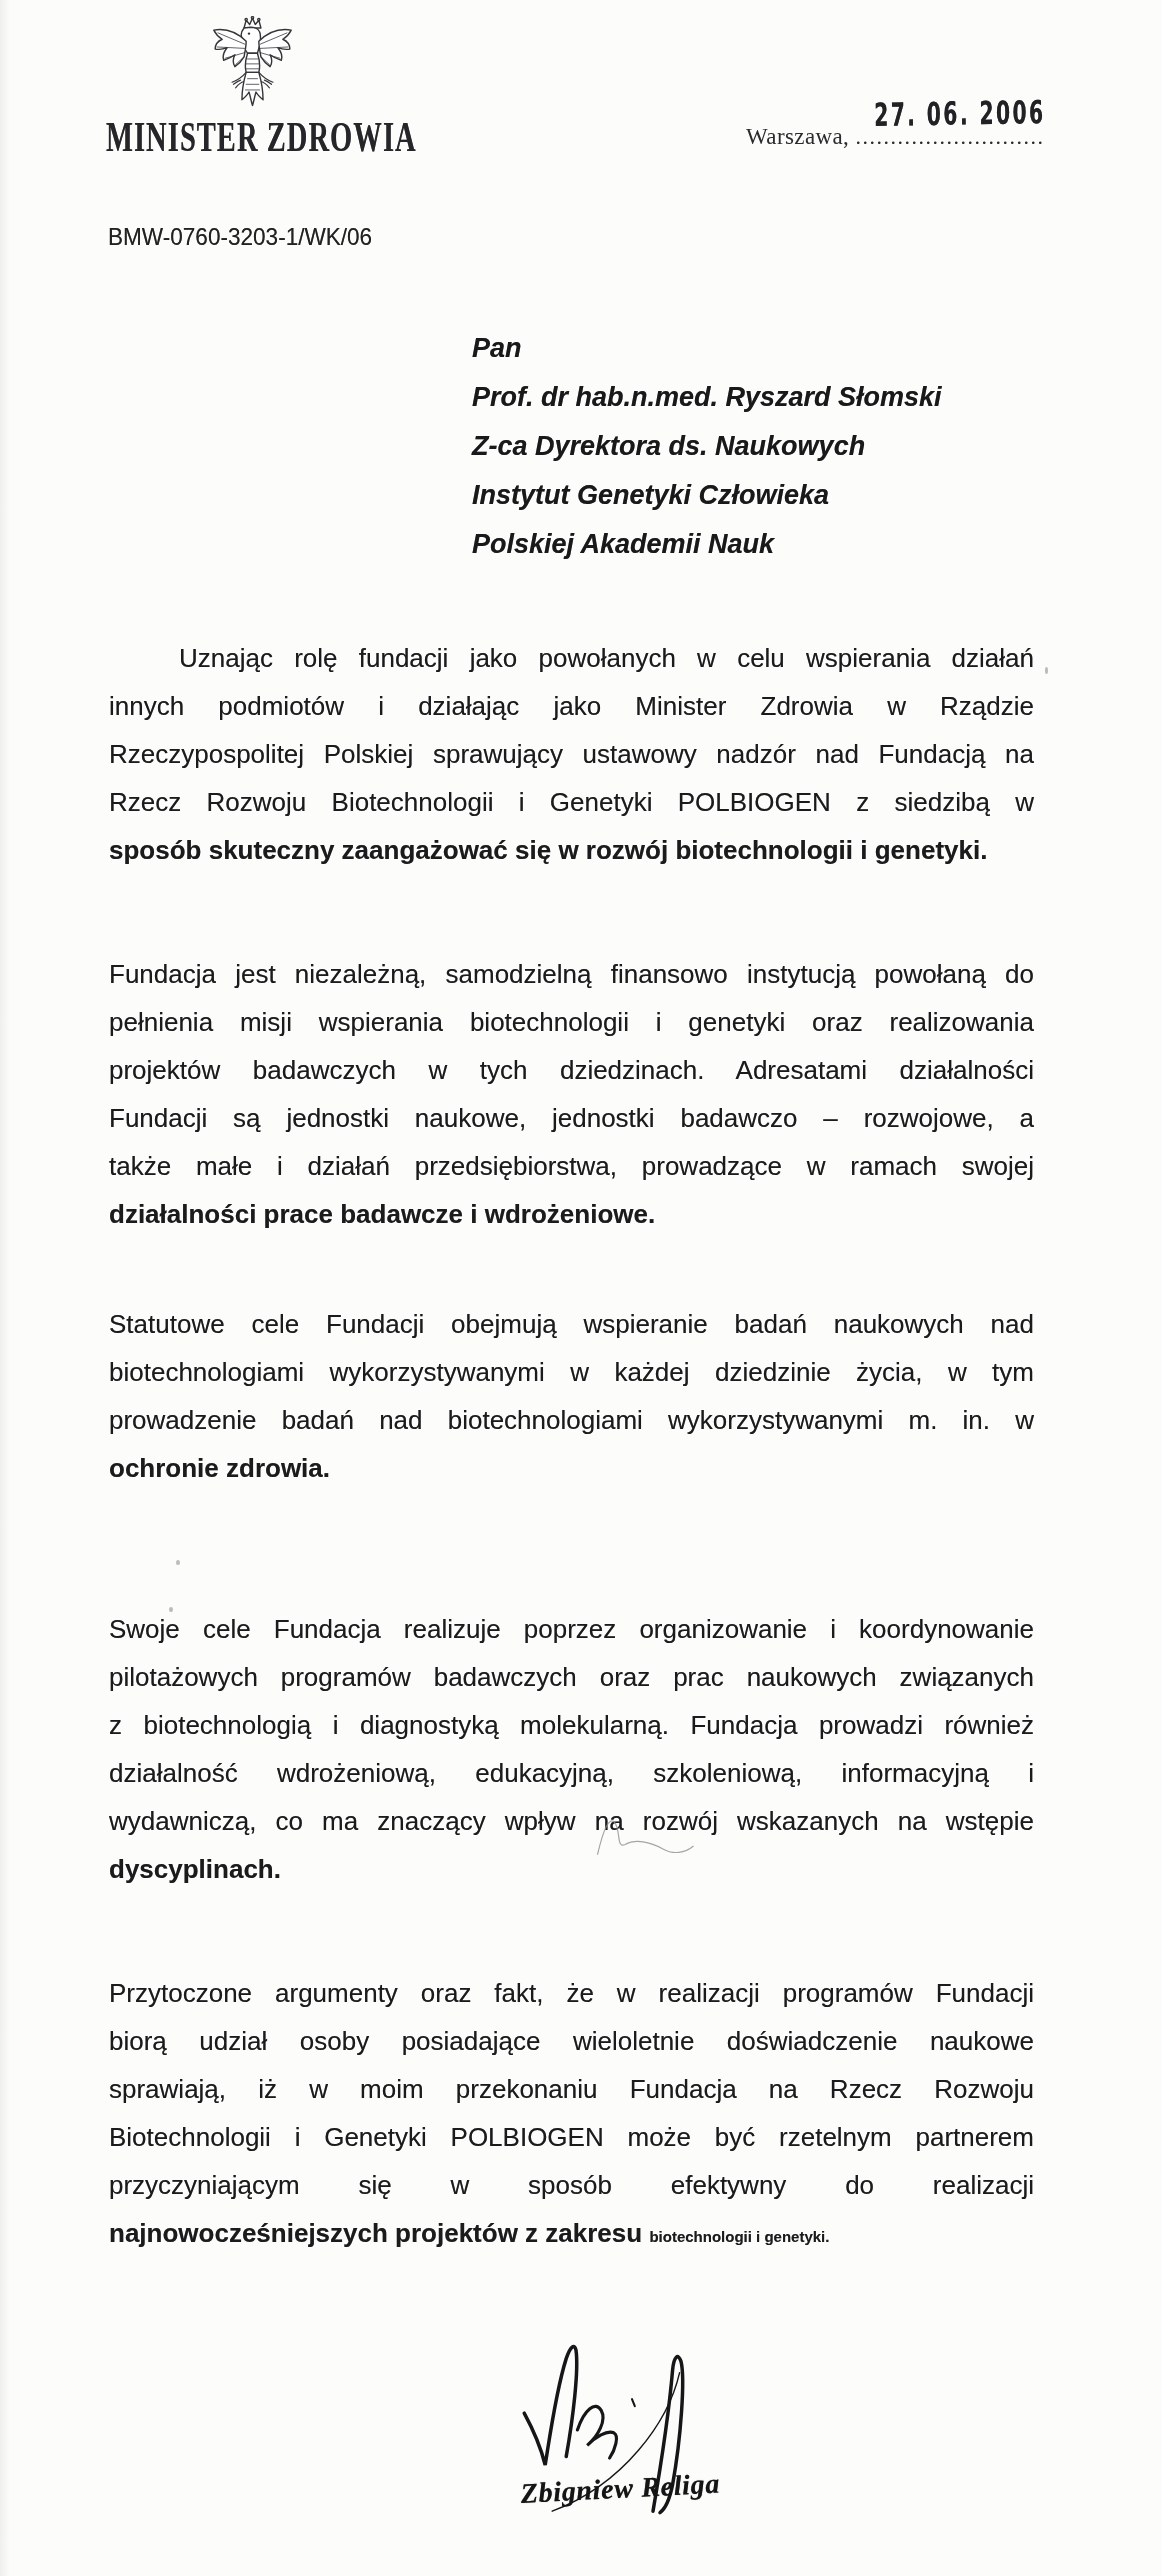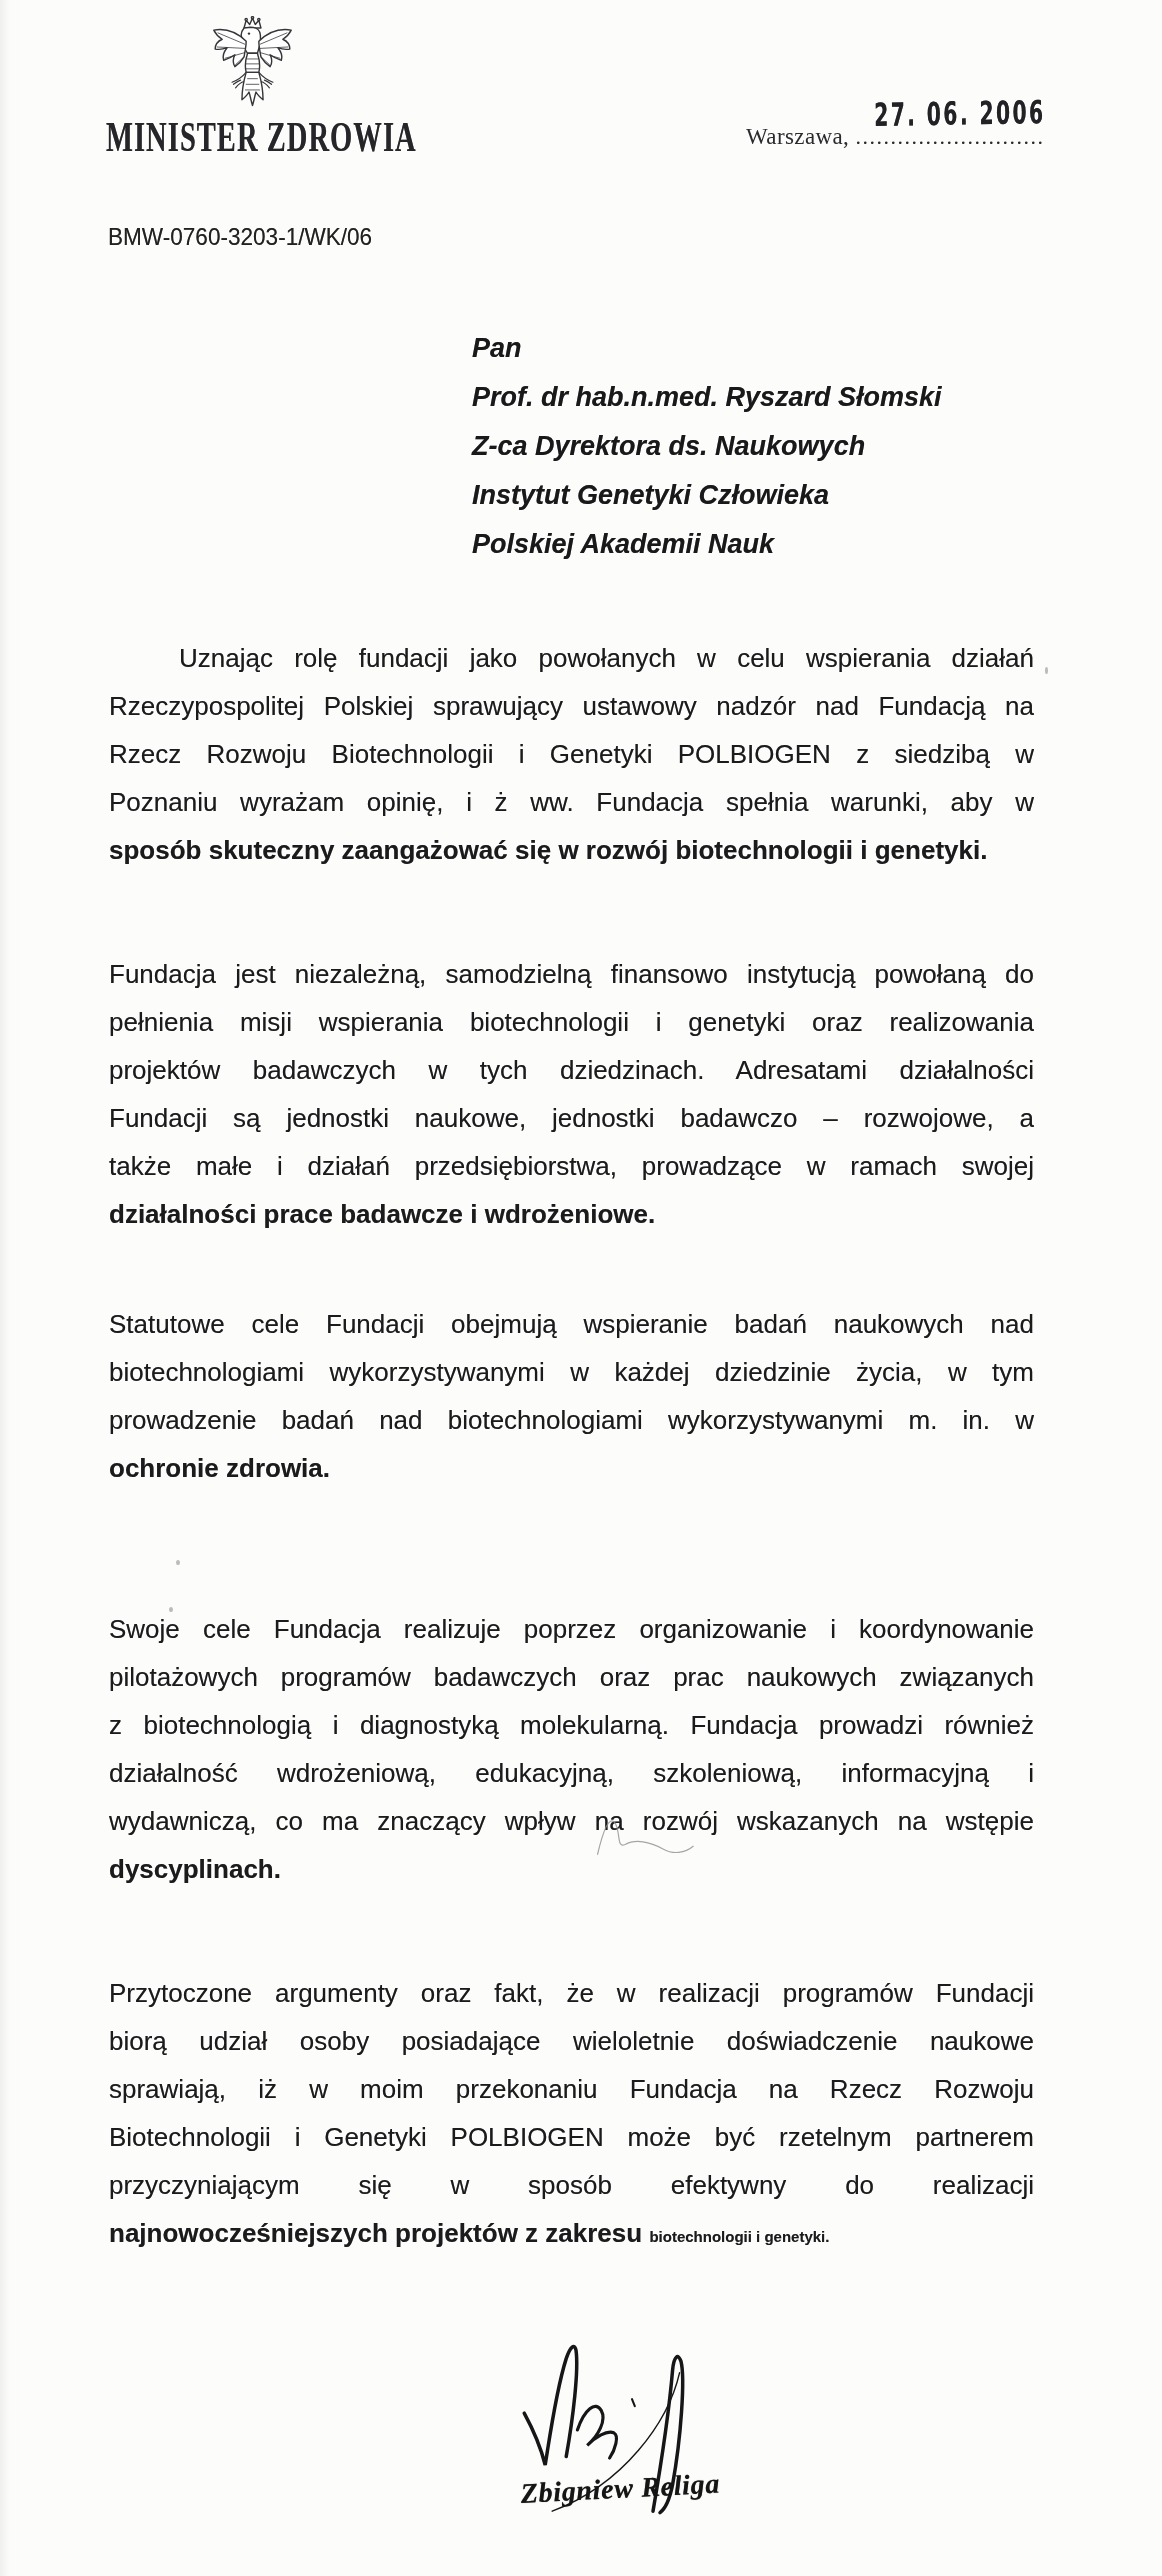--- a/index.html
+++ b/index.html
@@ -140,23 +140,23 @@
       <div class="addr-line">Pan</div>
       <div class="addr-line">Prof. dr hab.n.med. Ryszard Słomski</div>
       <div class="addr-line">Z-ca Dyrektora ds. Naukowych</div>
       <div class="addr-line">Instytut Genetyki Człowieka</div>
       <div class="addr-line">Polskiej Akademii Nauk</div>
     </div>
 
   <div class="body-text">
       <div class="para p1">
         <div class="line indent">Uznając rolę fundacji jako powołanych w celu wspierania działań</div>
+        <div class="line">innych podmiotów i działając jako Minister Zdrowia w Rządzie</div>
         <div class="line">Rzeczypospolitej Polskiej sprawujący ustawowy nadzór nad Fundacją na</div>
         <div class="line">Rzecz Rozwoju Biotechnologii i Genetyki POLBIOGEN z siedzibą w</div>
-        <div class="line">Poznaniu wyrażam opinię, i ż ww. Fundacja spełnia warunki, aby w</div>
         <div class="line last">sposób skuteczny zaangażować się w rozwój biotechnologii i genetyki.</div>
       </div>
       <div class="para p2">
         <div class="line">Fundacja jest niezależną, samodzielną finansowo instytucją powołaną do</div>
         <div class="line">pełnienia misji wspierania biotechnologii i genetyki oraz realizowania</div>
         <div class="line">projektów badawczych w tych dziedzinach. Adresatami działalności</div>
         <div class="line">Fundacji są jednostki naukowe, jednostki badawczo – rozwojowe, a</div>
         <div class="line">także małe i działań przedsiębiorstwa, prowadzące w ramach swojej</div>
         <div class="line last">działalności prace badawcze i wdrożeniowe.</div>
       </div>

